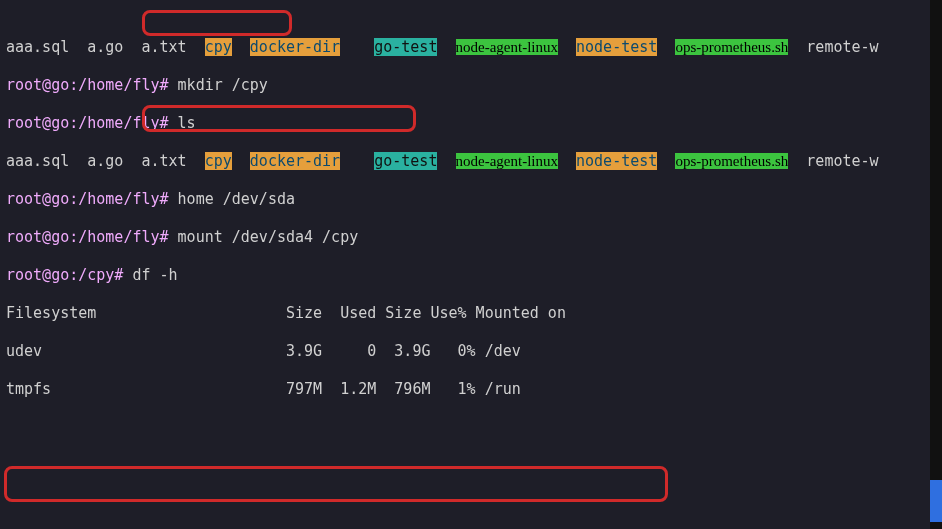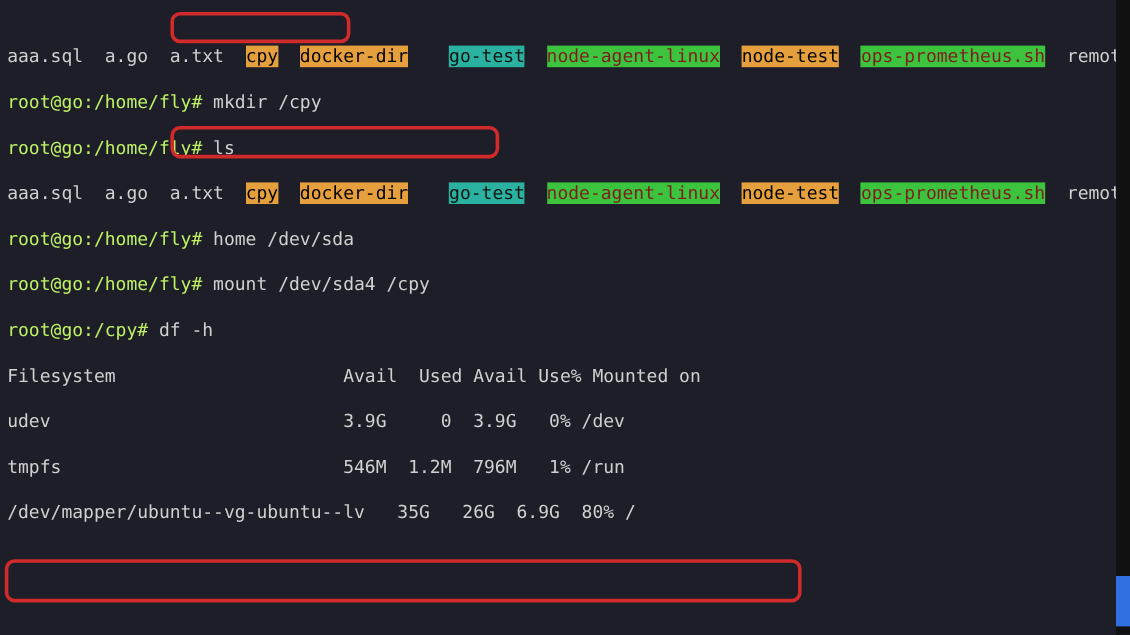--- a/index.html
+++ b/index.html
@@ -1,44 +1,43 @@
 <!DOCTYPE html>
 <html><head>
 <meta charset="utf-8">
 <style>
   html,body{margin:0;padding:0;background:#1e1e28;color:#d0d0d0;font-family:"DejaVu Sans Mono","Menlo","Consolas",monospace;font-size:15px;line-height:19px;overflow:hidden;}
   .terminal{width:942px;height:529px;background:#1e1e28;position:relative;white-space:pre;padding:0 6px;box-sizing:border-box;}
   .line{height:19px;}
-  .prompt-user{color:#bef264;}
-  .bg-orange{background:#e59f3c;color:#000000;}
-  .bg-green{background:#3cc43f;color:#7f1d1d;}
+  .prompt-user{color:#f0abfc;}
+  .bg-orange{background:#e59f3c;color:#0c4a6e;}
+  .bg-green{background:#3cc43f;color:#000000;font-family:Liberation Serif, serif;}
   .bg-teal{background:#2ab1a0;color:#111;margin-left:16px;}
   .hl-box{position:absolute;border:3px solid #d02a2a;border-radius:8px;pointer-events:none;}
   #box1{left:142px;top:10px;width:144px;height:20px;}
   #box2{left:142px;top:105px;width:268px;height:21px;}
   #box3{left:4px;top:466px;width:658px;height:30px;}
   .scroll{position:absolute;right:0;top:0;width:12px;height:529px;background:#111;}
   .scroll-thumb{position:absolute;left:0;width:12px;height:42px;background:#2f6fe0;}
 </style>
 </head>
 <body>
 
 <div class="terminal">
 
 <div class="line"><span>aaa.sql  a.go  a.txt  </span><span class="bg-orange">cpy</span><span>  </span><span class="bg-orange">docker-dir</span><span>  </span><span class="bg-teal">go-test</span><span>  </span><span class="bg-green">node-agent-linux</span><span>  </span><span class="bg-orange">node-test</span><span>  </span><span class="bg-green">ops-prometheus.sh</span><span>  </span><span>remote-w</span></div>
 <div class="line"><span class="prompt-user">root@go:/home/fly# </span><span>mkdir /cpy</span></div>
 <div class="line"><span class="prompt-user">root@go:/home/fly# </span><span>ls</span></div>
 <div class="line"><span>aaa.sql  a.go  a.txt  </span><span class="bg-orange">cpy</span><span>  </span><span class="bg-orange">docker-dir</span><span>  </span><span class="bg-teal">go-test</span><span>  </span><span class="bg-green">node-agent-linux</span><span>  </span><span class="bg-orange">node-test</span><span>  </span><span class="bg-green">ops-prometheus.sh</span><span>  </span><span>remote-w</span></div>
 <div class="line"><span class="prompt-user">root@go:/home/fly# </span><span>home /dev/sda</span></div>
 <div class="line"><span class="prompt-user">root@go:/home/fly# </span><span>mount /dev/sda4 /cpy</span></div>
 <div class="line"><span class="prompt-user">root@go:/cpy# </span><span>df -h</span></div>
-<div class="line">Filesystem                     Avail  Used Avail Use% Mounted on</div>
+<div class="line">Filesystem                     Size  Used Size Use% Mounted on</div>
 <div class="line">udev                           3.9G     0  3.9G   0% /dev</div>
-<div class="line">tmpfs                          546M  1.2M  796M   1% /run</div>
-<div class="line">/dev/mapper/ubuntu--vg-ubuntu--lv   35G   26G  6.9G  80% /</div>
+<div class="line">tmpfs                          797M  1.2M  796M   1% /run</div>
 
 
 
 
 
 
 
 
 
 

